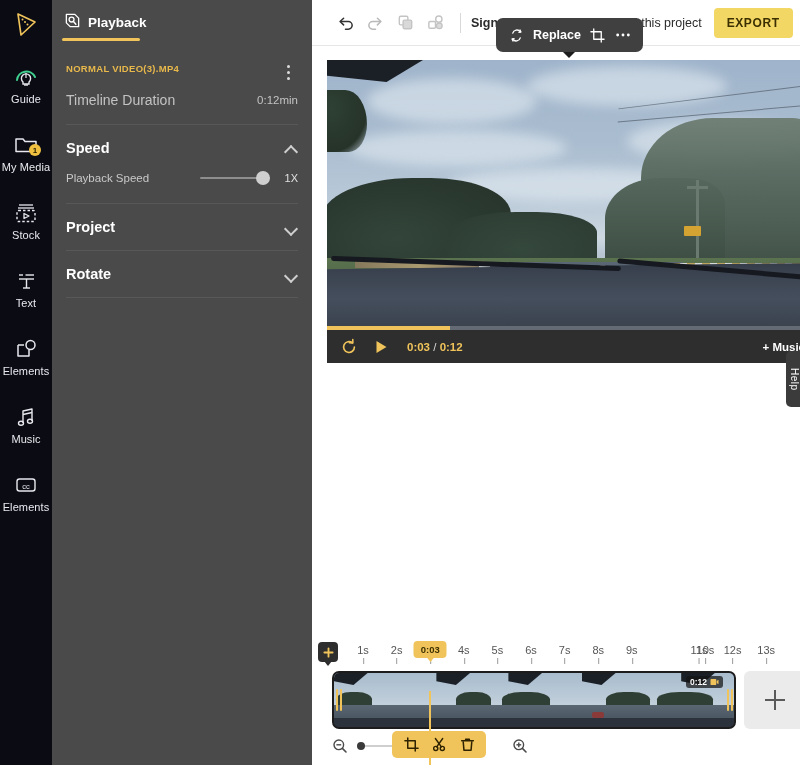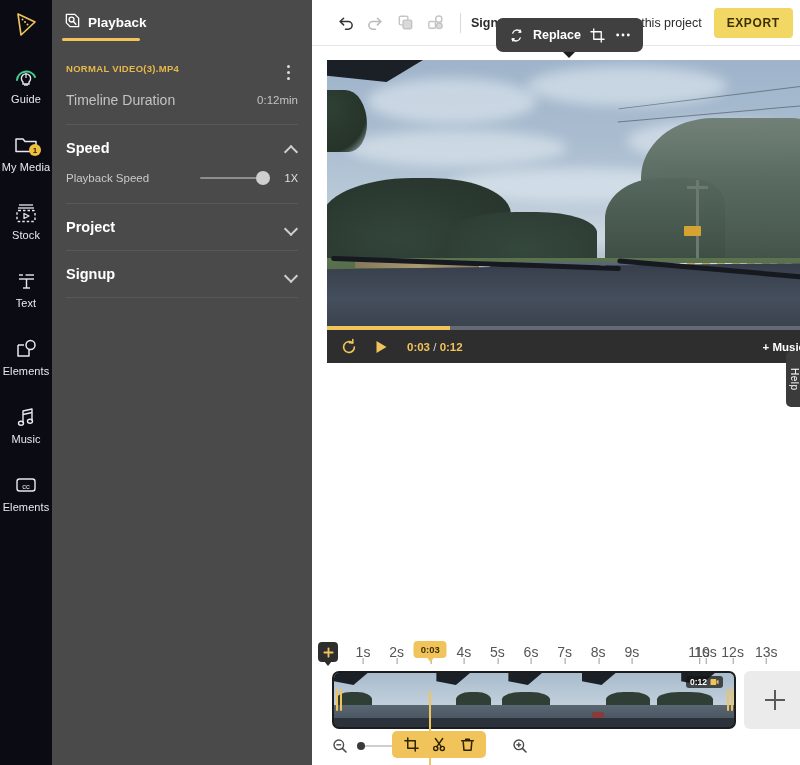--- a/index.html
+++ b/index.html
@@ -281,21 +281,21 @@
     position: absolute; left: 6px; top: 2px; width: 20px; height: 20px;
     background: #2e2e2e; border-radius: 4px; display:flex;
     align-items:center; justify-content:center; cursor:pointer;
   }
   .add-media-chip::after {
     content:""; position:absolute; left:50%; margin-left:-4px; bottom:-4px;
     width:0; height:0; border-left:4px solid transparent;
     border-right:4px solid transparent; border-top:5px solid #2e2e2e;
   }
   .tick { position: absolute; top: 4px; transform: translateX(-50%); }
-  .tick-label { font-size: 14px; color: #555; white-space: nowrap; }
+  .tick-label { font-size: 11px; color: #555; white-space: nowrap; }
   .tick-mark {
     position: absolute; left: 50%; top: 14px; width: 1px; height: 6px;
     background: #9a9a9a;
   }
   .playhead-pill {
     position: absolute; top: 1px; transform: translateX(-50%);
     background: #f0c45a; border-radius: 4px; padding: 3px 7px;
     font-size: 9.5px; font-weight: bold; color: #3c3000; z-index: 12;
   }
   .playhead-pill::after {
@@ -514,21 +514,21 @@
 
       <div class="section">
         <div class="section-head">
           <span class="section-title">Project</span>
           <span class="chev"></span>
         </div>
       </div>
 
       <div class="section">
         <div class="section-head">
-          <span class="section-title">Signup</span>
+          <span class="section-title">Rotate</span>
           <span class="chev"></span>
         </div>
       </div>
     </div>
   </div>
 
   <div class="main">
 
     <div class="topbar">
       <div class="tb-ico">

